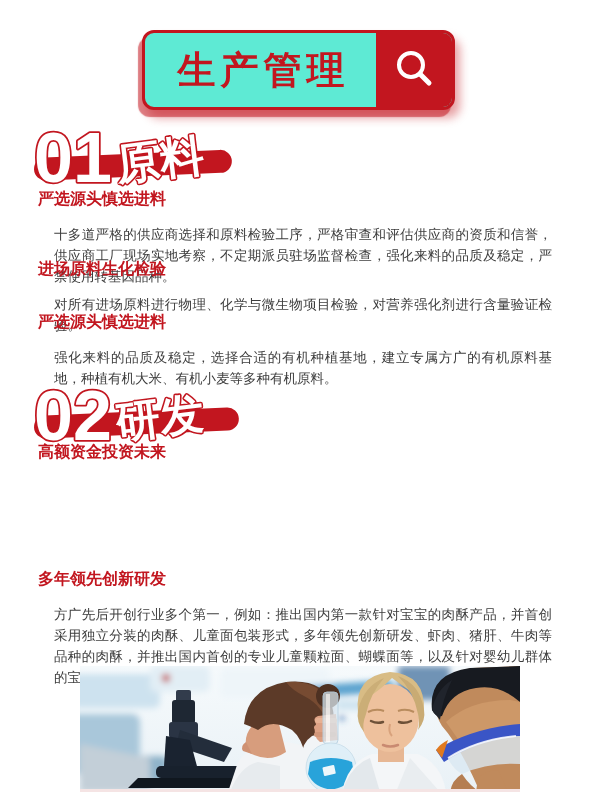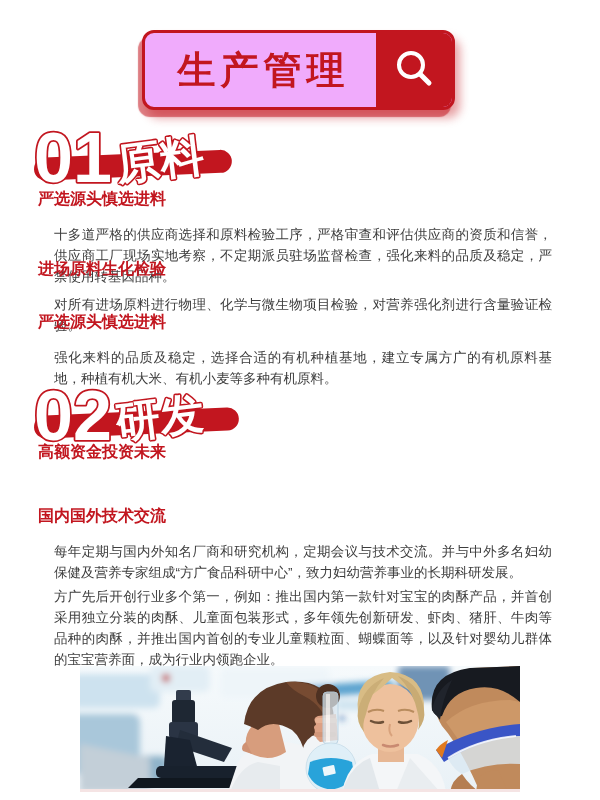--- a/index.html
+++ b/index.html
@@ -7,21 +7,21 @@
     position:relative;width:600px;height:800px;background:#fff;overflow:hidden;
     font-family:"Liberation Sans","DejaVu Sans",sans-serif;
   }
   :root{
     --accent-red:#c2161f;
     --body-text:#3d3d3d;
   }
   
   .banner{position:absolute;left:142px;top:30px;width:313px;height:80px;}
   .banner-box{
-    width:100%;height:100%;background:#f0abfc;border:3px solid var(--accent-red);
+    width:100%;height:100%;background:#5eead4;border:3px solid var(--accent-red);
     border-radius:12px;display:flex;align-items:stretch;overflow:hidden;box-sizing:border-box;
     box-shadow:-4px 7px 1px rgba(194,22,31,.55), 5px 8px 10px rgba(194,22,31,.40);
   }
   .banner-title{
     flex:1;display:flex;align-items:center;justify-content:center;
     color:var(--accent-red);font-size:38px;font-weight:bold;letter-spacing:5px;
     padding-left:6px;
   }
   .banner-icon-box{
     flex:0 0 76px;background:var(--accent-red);display:flex;align-items:center;justify-content:center;
@@ -90,25 +90,22 @@
 
   <svg class="sec-title" style="top:376px">
     <rect class="pill" x="6" y="40" width="205" height="23" rx="11.5" transform="rotate(-2.5 6 51)"></rect>
     <text class="big-num" x="6" y="64" paint-order="stroke">02</text>
     <text class="big-cn" x="90" y="62" transform="rotate(-7 90 62)" paint-order="stroke">研发</text>
   </svg>
 
   <div class="item" style="top:443px">
     <h3>高额资金投资未来</h3>
   </div>
-  <div class="item" style="top:507px">
-    <h3>国内国外技术交流</h3>
-    <p>每年定期与国内外知名厂商和研究机构，定期会议与技术交流。并与中外多名妇幼保健及营养专家组成“方广食品科研中心”，致力妇幼营养事业的长期科研发展。</p>
-  </div>
   <div class="item" style="top:570px">
+    <h3>多年领先创新研发</h3>
     <p>方广先后开创行业多个第一，例如：推出国内第一款针对宝宝的肉酥产品，并首创采用独立分装的肉酥、儿童面包装形式，多年领先创新研发、虾肉、猪肝、牛肉等品种的肉酥，并推出国内首创的专业儿童颗粒面、蝴蝶面等，以及针对婴幼儿群体的宝宝营养面，成为行业内领跑企业。</p>
   </div>
 
   <div class="photo">
     <svg width="440" height="126" viewBox="0 0 440 126" preserveAspectRatio="none">
       <defs>
         <filter id="b4" x="-20%" y="-20%" width="140%" height="140%">
             <feGaussianBlur stdDeviation="3"></feGaussianBlur>
           </filter>
         <linearGradient id="bgg" x1="0" y1="0" x2="0" y2="1">

